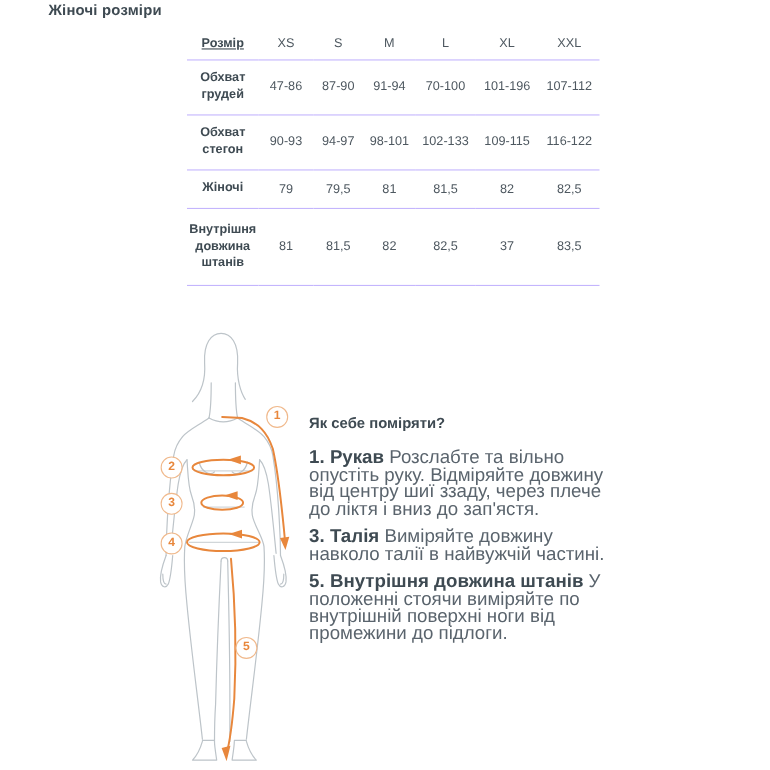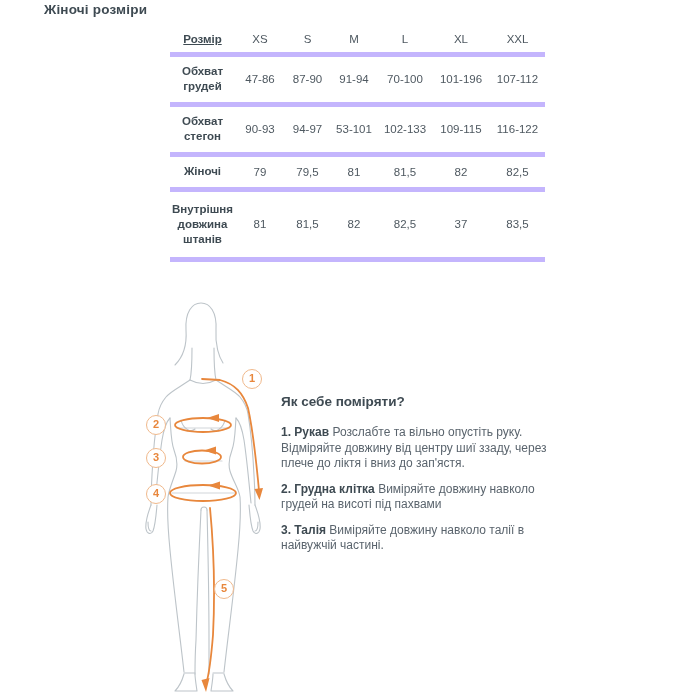--- a/index.html
+++ b/index.html
@@ -17,21 +17,21 @@
   }
   
   .size-table{
     position:absolute;left:170px;top:26px;width:375px;
     border-collapse:collapse;table-layout:fixed;
   }
   .size-table td{
     text-align:center;vertical-align:middle;
     font-size:11.5px;color:#4E5860;padding:0;
   }
-  .size-table tr{border-bottom:5px solid #c4b5fd;}
+  .size-table tr{border-bottom:1px solid #c4b5fd;}
   .size-table tr.hdr{height:28px;}
   .size-table tr.h50{height:50px;}
   .size-table tr.h35{height:35px;}
   .size-table tr.h70{height:70px;}
   .size-table td.lbl{font-weight:bold;color:#3E4A52;}
   .size-table td.lbl .lline{display:block;line-height:15px;}
   .size-table .size-link{
     font-weight:bold;color:#3E4A52;text-decoration:underline;cursor:pointer;
   }
   
@@ -44,24 +44,24 @@
     text-align:center;line-height:16px;
   }
   .m1{left:242px;top:369px;}
   .m2{left:146px;top:415px;}
   .m3{left:146px;top:448px;}
   .m4{left:146px;top:484px;}
   .m5{left:214px;top:579px;}
   
   .howto{position:absolute;left:281px;top:377px;width:278px;}
   .howto h2{
-    margin:17px 0 16px 0;font-size:13.5px;font-weight:bold;color:#3E4A52;
+    margin:0 0 16px 0;font-size:13.5px;font-weight:bold;color:#3E4A52;
   }
   .howto p{
-    margin:0 0 10px 0;font-size:12px;line-height:15.5px;color:#5A646D;
+    margin:0 0 10px 0;font-size:17px;line-height:15.5px;color:#5A646D;
   }
   .howto p b{color:#3E4A52;}
 </style>
 </head>
 <body>
 
 <div class="page-title">Жіночі розміри</div>
 
 <table class="size-table">
   <colgroup>
@@ -95,21 +95,21 @@
     <td>101-196</td>
     <td>107-112</td>
   </tr>
   <tr class="h50">
     <td class="lbl">
       <span class="lline">Обхват</span>
       <span class="lline">стегон</span>
     </td>
     <td>90-93</td>
     <td>94-97</td>
-    <td>53-101</td>
+    <td>98-101</td>
     <td>102-133</td>
     <td>109-115</td>
     <td>116-122</td>
   </tr>
   <tr class="h35">
     <td class="lbl">
       <span class="lline">Жіночі</span>
     </td>
     <td>79</td>
     <td>79,5</td>
@@ -183,15 +183,15 @@
 
 <div class="marker m1">1</div>
 <div class="marker m2">2</div>
 <div class="marker m3">3</div>
 <div class="marker m4">4</div>
 <div class="marker m5">5</div>
 
 <div class="howto">
   <h2>Як себе поміряти?</h2>
   <p><b>1. Рукав</b> <span>Розслабте та вільно опустіть руку. Відміряйте довжину від центру шиї ззаду, через плече до ліктя і вниз до зап'ястя.</span></p>
-  <p><b>2. Грудна клітка</b> <span>Виміряйте довжину навколо грудей на висоті під пахвами</span></p>
   <p><b>3. Талія</b> <span>Виміряйте довжину навколо талії в найвужчій частині.</span></p>
+  <p><b>5. Внутрішня довжина штанів</b> <span>У положенні стоячи виміряйте по внутрішній поверхні ноги від промежини до підлоги.</span></p>
 </div>
 
 </body></html>

